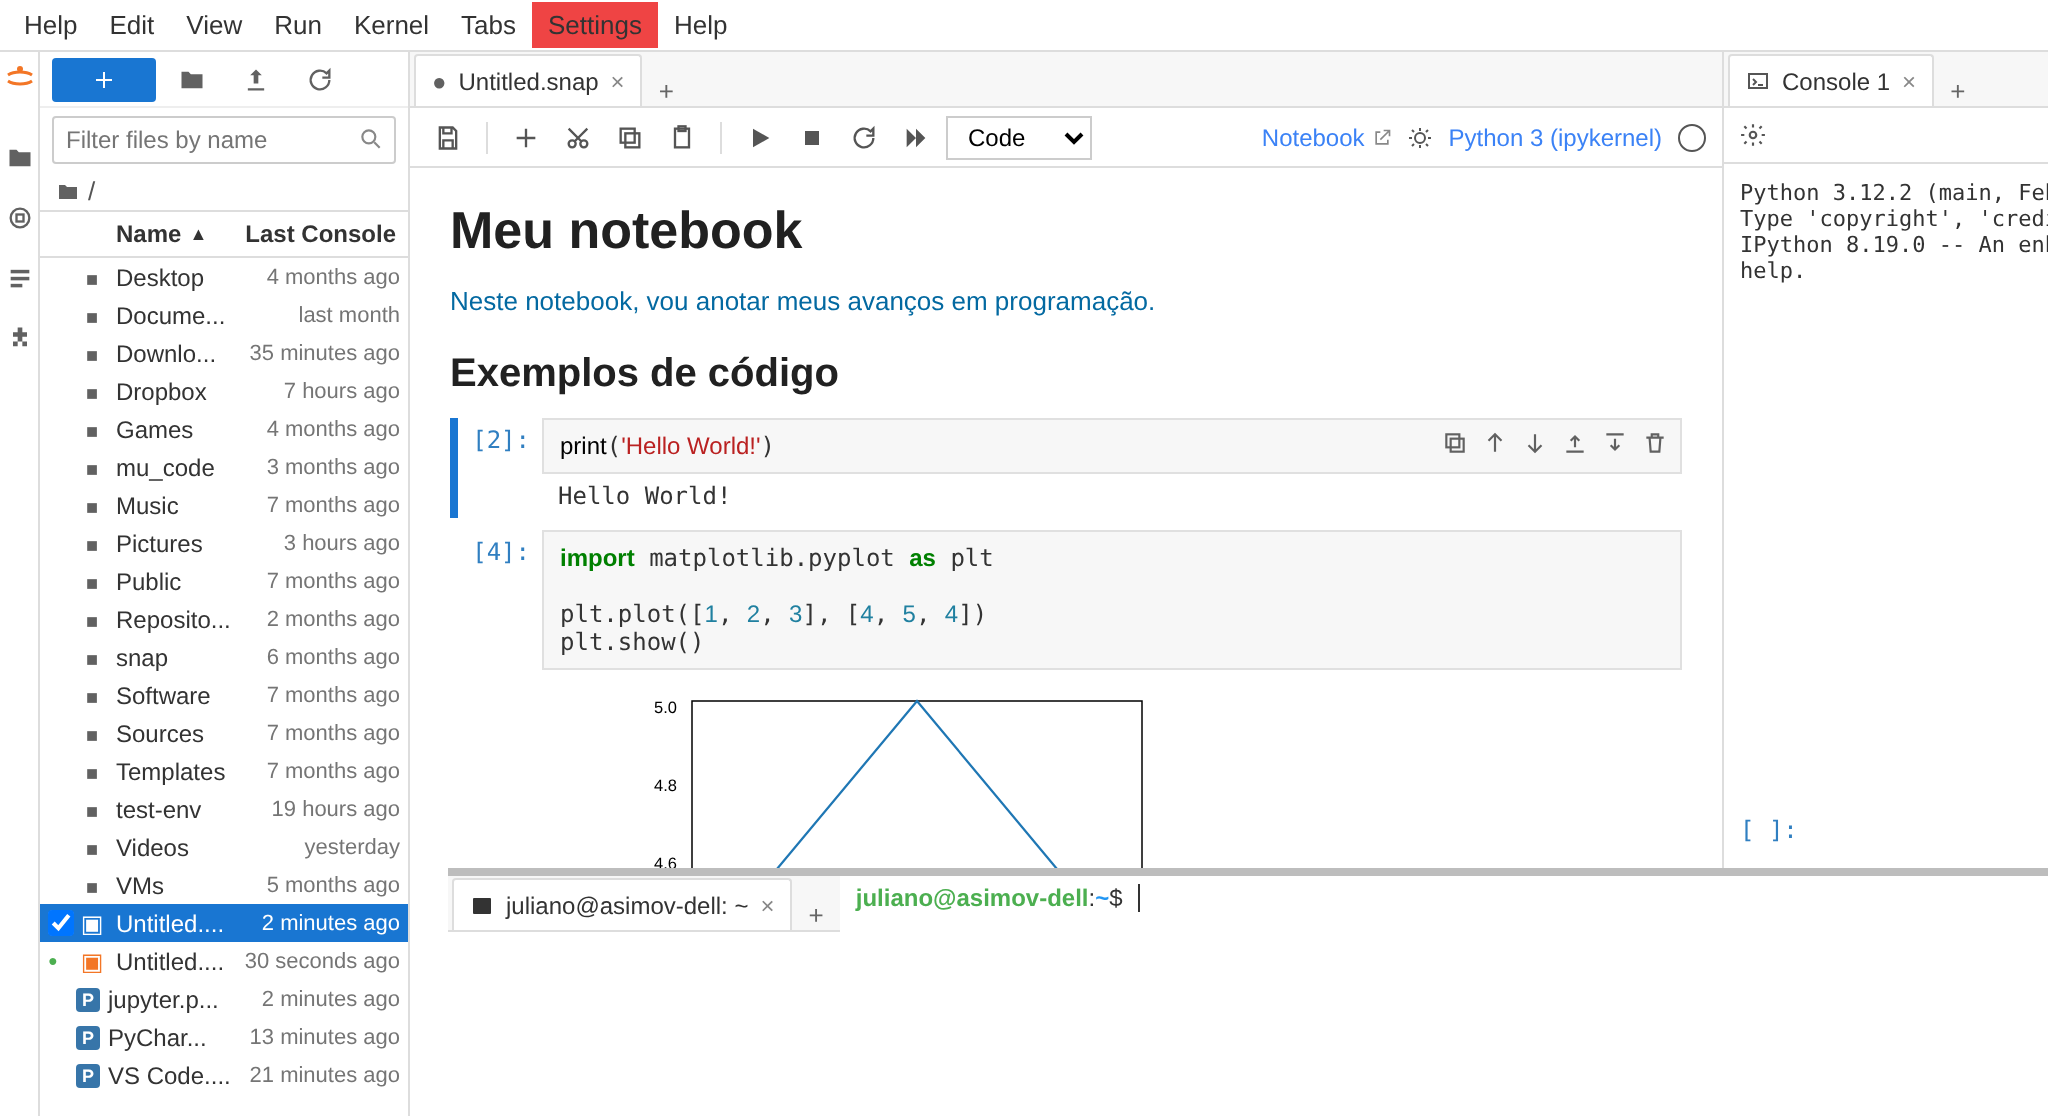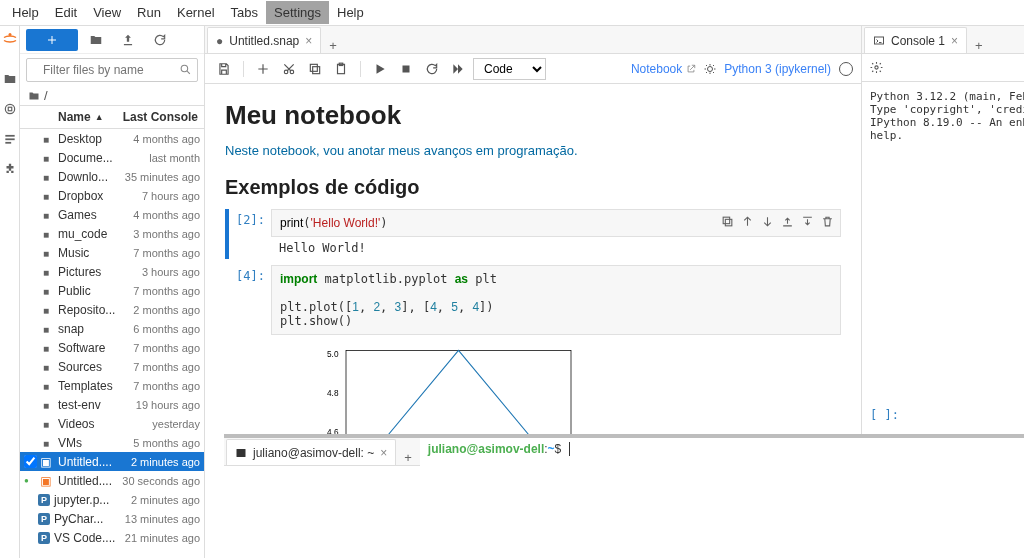--- a/index.html
+++ b/index.html
@@ -1,28 +1,28 @@
 <!DOCTYPE html>
 <html><head>
 <meta charset="utf-8">
 <style>
 * { box-sizing: border-box; margin: 0; padding: 0; font-family: -apple-system, BlinkMacSystemFont, "Segoe UI", Helvetica, Arial, sans-serif; }
 body { width: 1024px; height: 558px; overflow: hidden; background: #fff; color: #333; font-size: 13px; }
 .menubar { height: 26px; display: flex; align-items: center; padding: 0 4px; border-bottom: 1px solid #ddd; background: #fff; }
 .menubar .menu-item { padding: 4px 8px; cursor: pointer; font-size: 13px; }
-.menubar .menu-item.active { background: #a3a3a3; }
+.menubar .menu-item.active { background: #ef4444; }
 .leftcol { width: 20px; border-right: 1px solid #ddd; display: flex; flex-direction: column; align-items: center; gap: 16px; padding-top: 8px; }
 .leftcol .ic { width: 14px; height: 14px; color: #666; }
 .main-wrap { display: flex; height: calc(558px - 26px); }
 .sidebar { width: 185px; border-right: 1px solid #ddd; display: flex; flex-direction: column; }
 .sb-toolbar { height: 28px; display: flex; align-items: center; padding: 0 6px; gap: 4px; border-bottom: 1px solid #eee; }
 .sb-toolbar .btn { flex: 0 0 auto; width: 28px; height: 22px; display: flex; align-items: center; justify-content: center; border-radius: 2px; }
 .sb-toolbar .btn-add { background: #1976d2; color: #fff; width: 52px; }
 .sb-filter { padding: 4px 6px; }
-.sb-filter input { width: 100%; height: 24px; padding: 2px 22px 2px 16px; border: 1px solid #ccc; border-radius: 2px; font-size: 12px; }
+.sb-filter input { width: 100%; height: 24px; padding: 2px 22px 2px 6px; border: 1px solid #ccc; border-radius: 2px; font-size: 12px; }
 .sb-filter .wrap { position: relative; }
 .sb-filter .sicon { position: absolute; right: 6px; top: 5px; color: #888; }
 .sb-crumb { padding: 2px 8px; color: #555; display:flex; align-items:center; gap:4px;}
 .sb-header { display: flex; align-items: center; height: 24px; border-top: 1px solid #ddd; border-bottom: 1px solid #ddd; background: #fff; font-weight: 600; font-size: 12px; }
 .sb-header .col-name { flex: 1; padding-left: 24px; display:flex; align-items:center; gap:4px;}
 .sb-header .col-mod { width: 90px; text-align: right; padding-right: 6px; }
 .sb-list { flex: 1; overflow: auto; }
 .sb-row { display: flex; align-items: center; height: 19px; padding: 0 4px; font-size: 12px; }
 .sb-row.selected { background: #1976d2; color: #fff; }
 .sb-row .cb { width: 14px; display:flex; }

